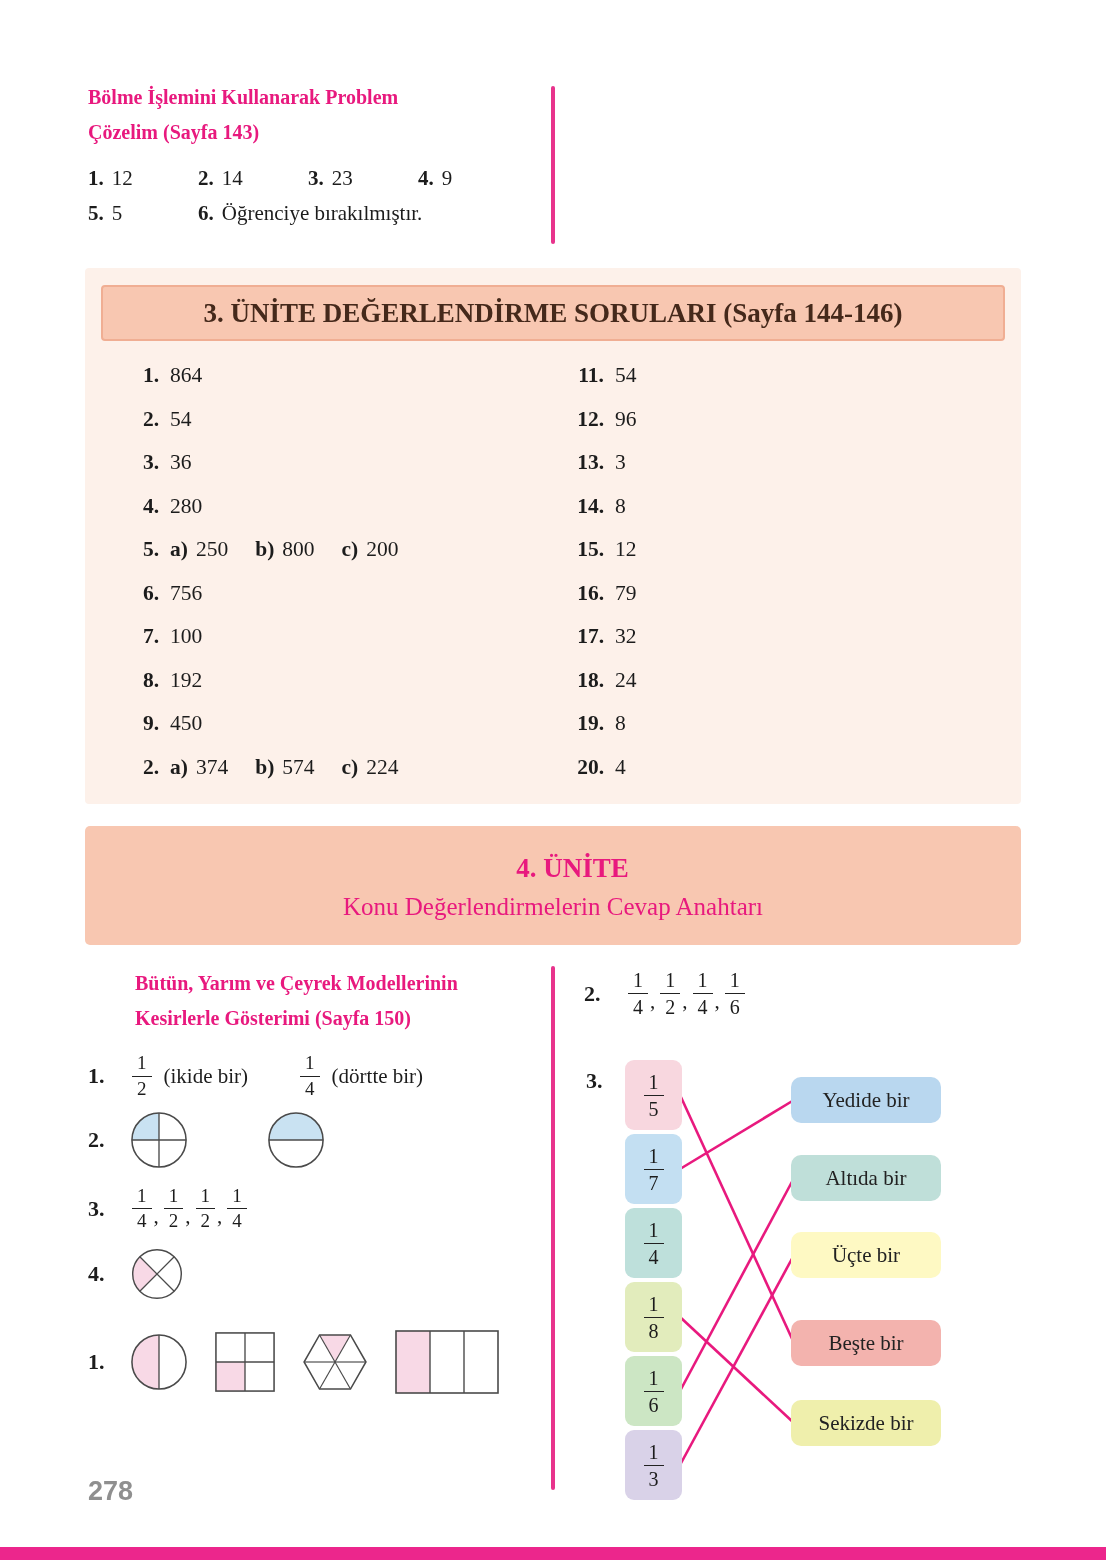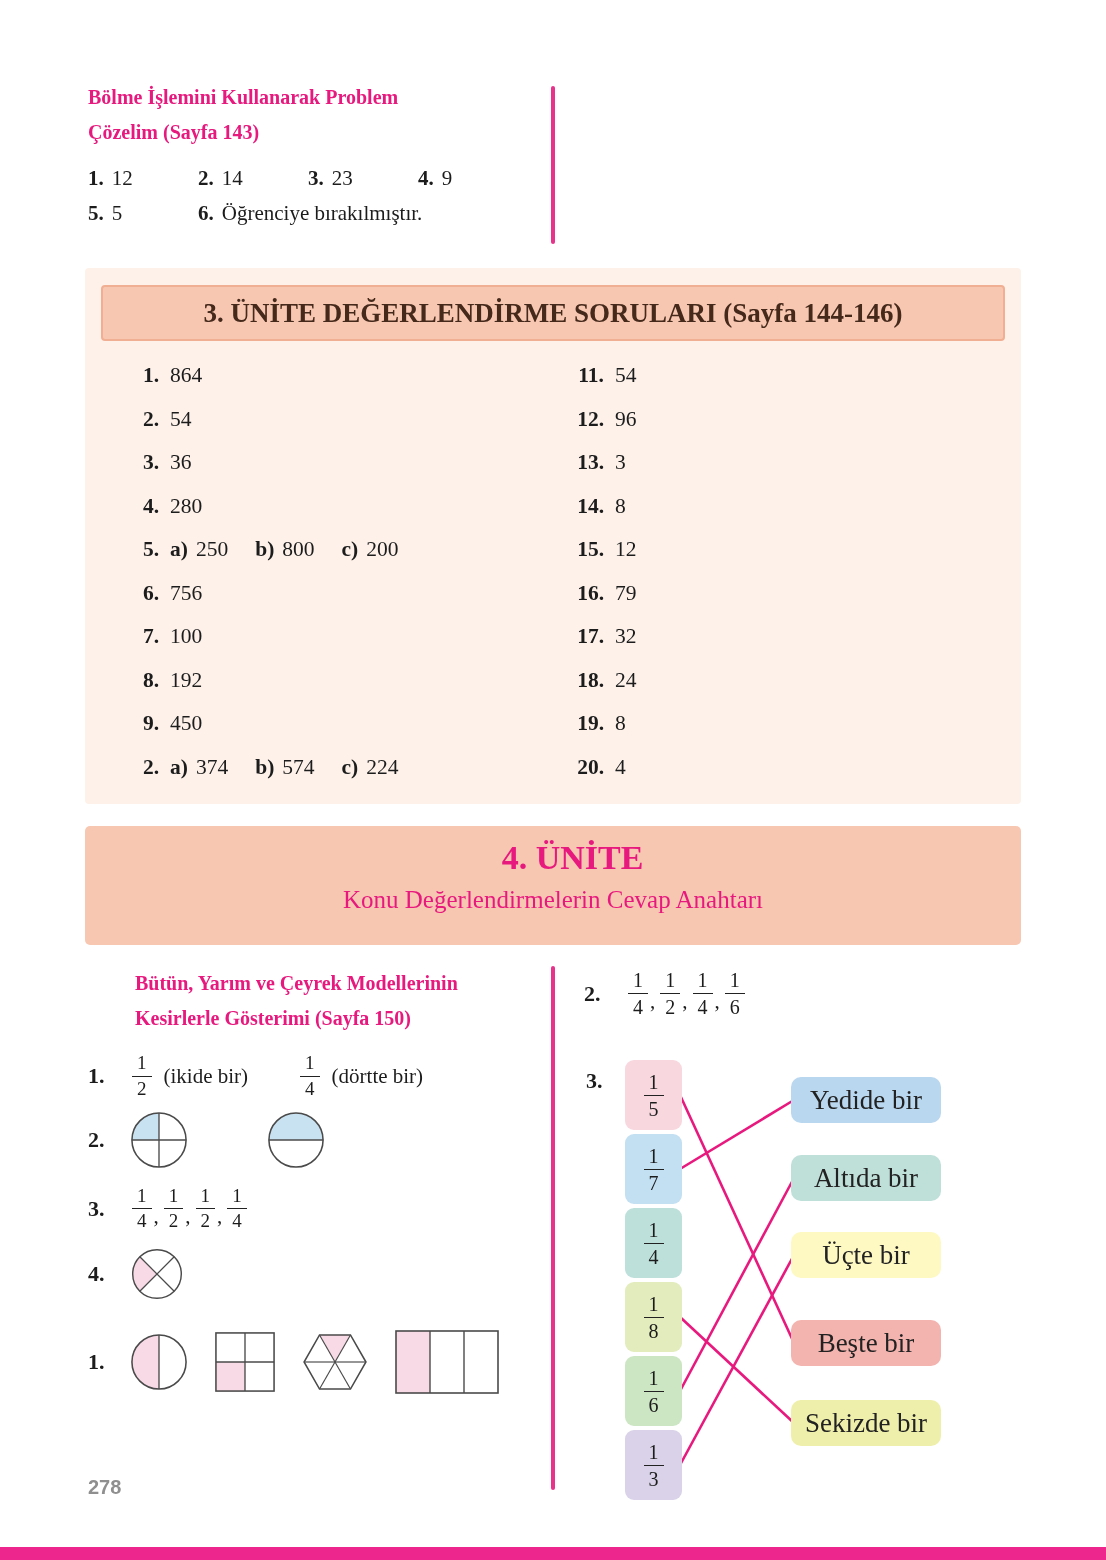--- a/index.html
+++ b/index.html
@@ -26,21 +26,21 @@
   .u3-col { width:445px; display:flex; flex-direction:column; }
   .u3-row { display:flex; align-items:baseline; font-size:21.5px; color:#1c1c1c; height:43.5px; }
   .u3-num { width:44px; text-align:right; font-weight:bold; margin-right:11px; flex-shrink:0; }
   .u3-part { display:inline-flex; }
   .u3-part.gap { margin-left:27px; }
   .part-label { font-weight:bold; }
   .part-val { margin-left:8px; }
 
   
   .unit4-banner { position:absolute; left:85px; top:826px; width:936px; height:119px; background:#F8C7B1; border-radius:5px; text-align:center; }
-  .unit4-title { font-size:34px; font-weight:bold; color:#E8197E; margin-top:13px;padding-left:39px; }
+  .unit4-title { font-size:27px; font-weight:bold; color:#E8197E; margin-top:27px;padding-left:39px; }
   .unit4-subtitle { font-size:25px; font-weight:normal; color:#E8197E; margin-top:9px; }
 
   
   .left-col { position:absolute; left:88px; top:966px; width:458px; }
   .lc-title { margin-bottom:16px;margin-left:47px; }
   .q-row { display:flex; align-items:center; }
   .q-num { font-size:22px; font-weight:bold; color:#1c1c1c; margin-right:14px; width:28px; flex-shrink:0; }
   .q-row.q1 { margin-bottom:10px; }
   .q-row.q2 { margin-bottom:16px; }
   .q-row.q3 { margin-bottom:14px; }
@@ -62,24 +62,24 @@
   .right-q2 { position:absolute; left:584px; top:968px; display:flex; align-items:center; }
   .right-q2 .frac { font-size:20px; }
 
   .matching { position:absolute; left:580px; top:1052px; width:460px; height:470px; }
   .matching .q-num { position:absolute; left:6px; top:16px; }
   .matching svg.lines { position:absolute; left:0; top:0; z-index:1; }
   .frac-card { position:absolute; left:45px; width:57px; height:70px; border-radius:9px;
                display:flex; align-items:center; justify-content:center; z-index:2; }
   .frac-card .frac { font-size:20px; }
   .label-card { position:absolute; left:211px; width:150px; height:46px; border-radius:10px;
-                display:flex; align-items:center; justify-content:center; font-size:27px; color:#222; z-index:2; }
+                display:flex; align-items:center; justify-content:center; font-size:21px; color:#222; z-index:2; }
 
   .page-number { position:absolute; left:88px; top:1476px; font-family:"Liberation Sans", sans-serif;
-                 font-size:20px; font-weight:bold; color:#8F8F8F; }
+                 font-size:27px; font-weight:bold; color:#8F8F8F; }
   .bottom-bar { position:absolute; left:0; bottom:0; width:100%; height:13px; background:#EC268C; }
 </style>
 </head>
 <body>
 
 <div class="page">
 
   <div class="top-section">
     <div class="section-title">
       <div>Bölme İşlemini Kullanarak Problem</div>

